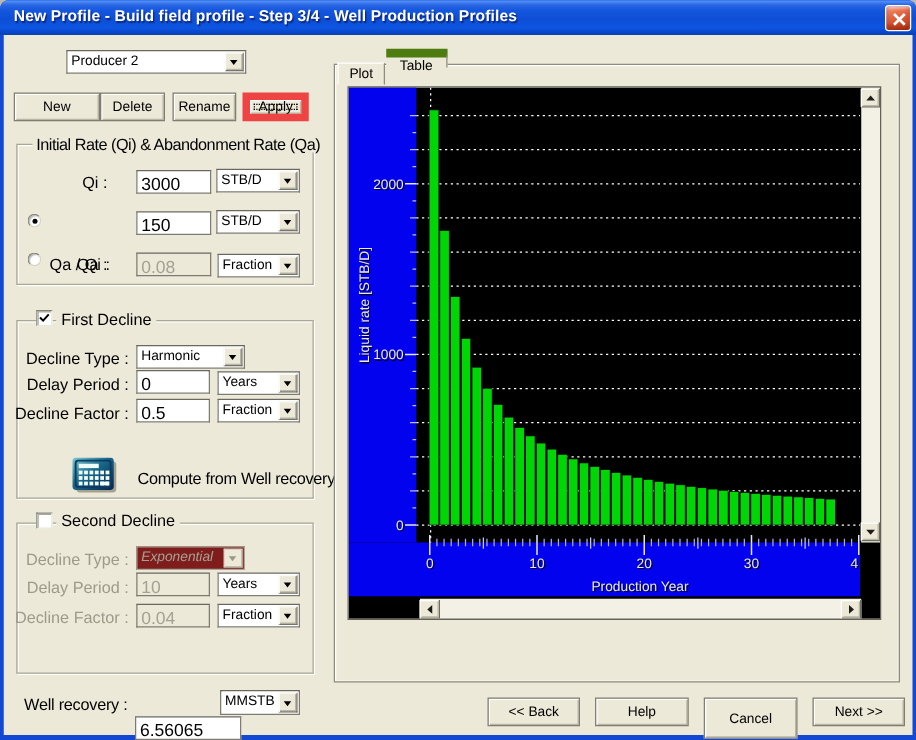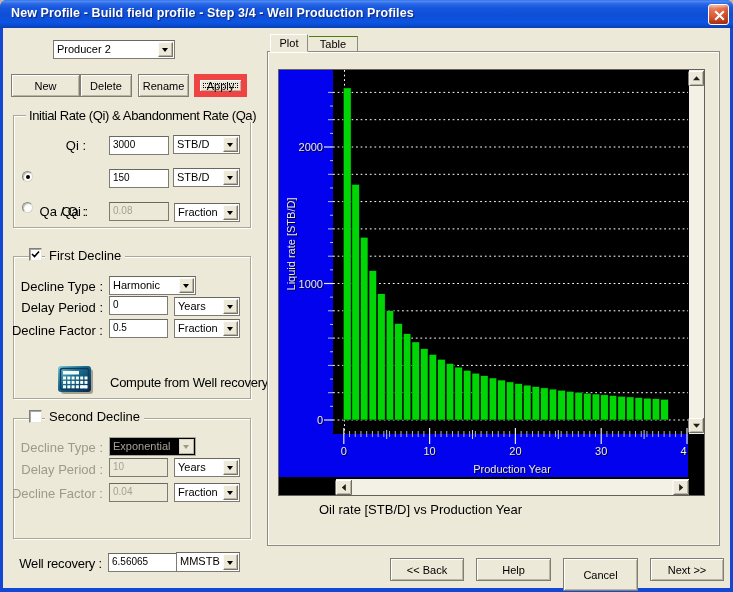--- a/index.html
+++ b/index.html
@@ -10,68 +10,68 @@
 .title { position:absolute; left:11px; top:6px; font-size:12.5px; font-weight:bold; color:#FFFFFF;
   letter-spacing:0.1px; text-shadow:1px 1px 1px rgba(10,20,80,0.7); white-space:nowrap; }
 .close { position:absolute; left:708px; top:4px; width:21px; height:21px; border-radius:3px;
   border:1px solid #FFFFFF; background:linear-gradient(160deg,#F3A183 0%,#E9714E 30%,#D6502C 62%,#C03C18 100%);
   box-shadow:inset 0 -3px 4px rgba(110,20,0,0.45), inset 0 2px 2px rgba(255,255,255,0.4); }
 .client { position:absolute; left:3px; top:28px; width:727px; height:560px; background:#ECE9D8; }
 .abs { position:absolute; }
 .lab { position:absolute; font-size:13px; color:#000; white-space:nowrap; line-height:13px; }
 .lab.dis { color:#9D9A8C; }
 .edit { position:absolute; background:#FFFFFF; border:1px solid #7E7C72; border-top-color:#696760; }
-.edit span { position:absolute; left:3px; top:2px; font-size:10px; color:#000; }
+.edit span { position:absolute; left:3px; top:2px; font-size:14px; color:#000; }
 .edit.dis { background:#ECE9D8; }
 .edit.dis span { color:#A5A295; }
 .combo { position:absolute; background:#FFFFFF; border:1px solid #7E7C72; border-top-color:#696760; }
 .combo span { position:absolute; left:3px; top:2px; font-size:11px; color:#000; }
 .cbtn { position:absolute; right:1px; top:1px; bottom:1px; width:15px; background:#ECE9D8;
   border:1px solid; border-color:#FBFAF5 #75736A #75736A #FBFAF5;
   box-shadow:inset -1px -1px 0 #B9B6A6; }
 .cbtn i { position:absolute; left:50%; top:50%; margin:-1.5px 0 0 -3.5px; width:0; height:0;
   border:3.5px solid transparent; border-top:4px solid #000; }
-.combo.dis { background:#000000; border-color:#A8A599; }
+.combo.dis { background:#7f1d1d; border-color:#A8A599;font-style:italic; }
 .combo.dis span { color:#A5A295; }
 .combo.dis .cbtn { border-color:#D9D6C8 #B5B2A4 #B5B2A4 #D9D6C8; box-shadow:none; }
 .combo.dis .cbtn i { border-top-color:#9B988B; }
 .group { position:absolute; border:1px solid #A9A795; box-shadow:1px 1px 0 #FFFFFF, inset 1px 1px 0 #FFFFFF; }
 .b3 { position:absolute; background:#ECE9D8; border:1px solid #807E72;
   box-shadow:inset 1px 1px 0 #FFFFFF, inset -1px -1px 0 #B9B6A6;
   font-size:11px; color:#000; text-align:center; display:flex; align-items:center; justify-content:center; }
 .b3.def { border:6px solid #ef4444; }
 .foc { position:absolute; inset:3px; border:1px dotted #000; }
 .cb { position:absolute; width:13px; height:13px; background:#FFFFFF;
   border:1px solid #82806F; border-bottom-color:#E8E6DA; border-right-color:#E8E6DA;
   box-shadow:inset 1px 1px 0 rgba(64,63,57,0.45); }
 .cb svg { position:absolute; left:1px; top:1px; }
 .radio { position:absolute; width:11px; height:11px; border-radius:50%; background:#FFFFFF;
   border:1px solid #8A887C; border-bottom-color:#D8D5C8; border-right-color:#D8D5C8;
   box-shadow:inset 1px 1px 1px rgba(0,0,0,0.28); }
 .radio.sel::after { content:""; position:absolute; left:2.5px; top:2.5px; width:4px; height:4px; border-radius:50%; background:#000; }
 .pane { position:absolute; left:267px; top:51px; width:453px; height:495px; background:#ECE9D8;
   border:1px solid #8E8C80; box-shadow:inset 1px 1px 0 #FFFFFF, inset -1px -1px 0 #F6F4EA; }
-.tab { position:absolute; background:#ECE9D8; font-size:11px; color:#000; text-align:center; }
+.tab { position:absolute; background:#ECE9D8; font-size:11px; color:#000; text-align:center;margin-top:16px; }
 .chart { position:absolute; left:279px; top:70px; width:425px; height:425px; outline:1px solid #63625A; }
 </style></head>
 <body>
 <div class="page">
  <div class="frame"></div>
  <div class="tbar">
       <span class="title">New Profile - Build field profile - Step 3/4 - Well  Production Profiles</span>
     </div>
  <div class="close">
       <svg width="21" height="21" viewBox="0 0 21 21" style="position:absolute;left:0;top:0">
 <line x1="6.2" y1="6.2" x2="14.8" y2="14.8" stroke="#FFFFFF" stroke-width="2.1"></line>
 <line x1="14.8" y1="6.2" x2="6.2" y2="14.8" stroke="#FFFFFF" stroke-width="2.1"></line>
       </svg>
     </div>
  <div class="client"></div>
 
- <div class="combo" style="left:53px;top:40px;width:122px;height:19px">
+ <div class="combo" style="left:53px;top:40px;width:144px;height:19px">
       <span>Producer 2</span>
       <div class="cbtn">
         <i></i>
       </div>
     </div>
  <div class="b3" style="left:11px;top:74px;width:69px;height:23px">New</div>
  <div class="b3" style="left:80px;top:74px;width:52px;height:23px">Delete</div>
  <div class="b3" style="left:138px;top:74px;width:51px;height:23px">Rename</div>
  <div class="b3 def" style="left:194px;top:74px;width:53px;height:23px"><span class="foc"></span>Apply</div>
 
@@ -206,33 +206,33 @@
       <span>0.04</span>
     </div>
  <div class="combo" style="left:174px;top:483px;width:66px;height:19px">
       <span>Fraction</span>
       <div class="cbtn">
         <i></i>
       </div>
     </div>
 
  <div class="lab" style="right:631px;top:557px;letter-spacing:-0.2px;">Well recovery :</div>
- <div class="edit" style="left:108px;top:553px;width:85px;height:19px">
+ <div class="edit" style="left:108px;top:573px;width:85px;height:19px">
       <span>6.56065</span>
     </div>
  <div class="combo" style="left:176px;top:552px;width:64px;height:20px">
       <span>MMSTB</span>
       <div class="cbtn">
         <i></i>
       </div>
     </div>
 
  <div class="pane"></div>
  <div class="tab" style="left:270px;top:34px;width:38px;height:18px;border:1px solid;border-color:#FFFFFF #8E8C80 #ECE9D8 #FFFFFF;line-height:17px;z-index:3">Plot</div>
- <div class="tab" style="left:309px;top:36px;width:49px;height:15px;border-right:1px solid #8E8C80;border-top:1px solid #4d7c0f;line-height:15px">Table</div>
+ <div class="tab" style="left:309px;top:23px;width:49px;height:15px;border-right:1px solid #8E8C80;border-top:7px solid #4d7c0f;line-height:15px">Table</div>
  <div class="chart">
       <svg width="425" height="425" viewBox="0 0 425 425" style="position:absolute;left:0;top:0">
         <rect x="0" y="0" width="425" height="425" fill="#000000"></rect>
         <rect x="0" y="0" width="54" height="364" fill="#0202EE"></rect>
         <rect x="0" y="364" width="409" height="43" fill="#0202EE"></rect>
         <line x1="54" y1="350.0" x2="409" y2="350.0" stroke="#FFFFFF" stroke-width="1" stroke-dasharray="1.8 2.8"></line>
         <line x1="54" y1="322.7" x2="409" y2="322.7" stroke="#FFFFFF" stroke-width="1" stroke-dasharray="1.8 2.8"></line>
         <line x1="54" y1="295.4" x2="409" y2="295.4" stroke="#FFFFFF" stroke-width="1" stroke-dasharray="1.8 2.8"></line>
         <line x1="54" y1="268.1" x2="409" y2="268.1" stroke="#FFFFFF" stroke-width="1" stroke-dasharray="1.8 2.8"></line>
         <line x1="54" y1="240.8" x2="409" y2="240.8" stroke="#FFFFFF" stroke-width="1" stroke-dasharray="1.8 2.8"></line>
@@ -410,18 +410,17 @@
         <path d="M57.5 424.5 L72.5 424.5 L72.5 410" stroke="#6F6D60" stroke-width="1" fill="none"></path>
         <path d="M58.5 423.5 L71.5 423.5 L71.5 411" stroke="#B8B5A5" stroke-width="1" fill="none"></path>
         <polygon points="66.8,414.0 66.8,421.0 62.8,417.5" fill="#1E1D18"></polygon>
         <rect x="394" y="410" width="16" height="15" fill="#ECE9D8"></rect>
         <path d="M394 424.5 L394 410.5 L409.5 410.5" stroke="#FFFFFF" stroke-width="1" fill="none"></path>
         <path d="M394.5 424.5 L409.5 424.5 L409.5 410" stroke="#6F6D60" stroke-width="1" fill="none"></path>
         <path d="M395.5 423.5 L408.5 423.5 L408.5 411" stroke="#B8B5A5" stroke-width="1" fill="none"></path>
         <polygon points="400.2,414.0 400.2,421.0 404.2,417.5" fill="#1E1D18"></polygon>
       </svg>
     </div>
- <div class="lab" style="left:319px;top:503px">Oil rate [STB/D] vs Production Year</div>
 
  <div class="b3" style="left:390px;top:558px;width:74px;height:23px">&lt;&lt; Back</div>
  <div class="b3" style="left:476px;top:558px;width:75px;height:23px">Help</div>
  <div class="b3" style="left:563px;top:558px;width:75px;height:33px">Cancel</div>
  <div class="b3" style="left:650px;top:558px;width:74px;height:23px">Next &gt;&gt;</div>
 </div>
 </body></html>

